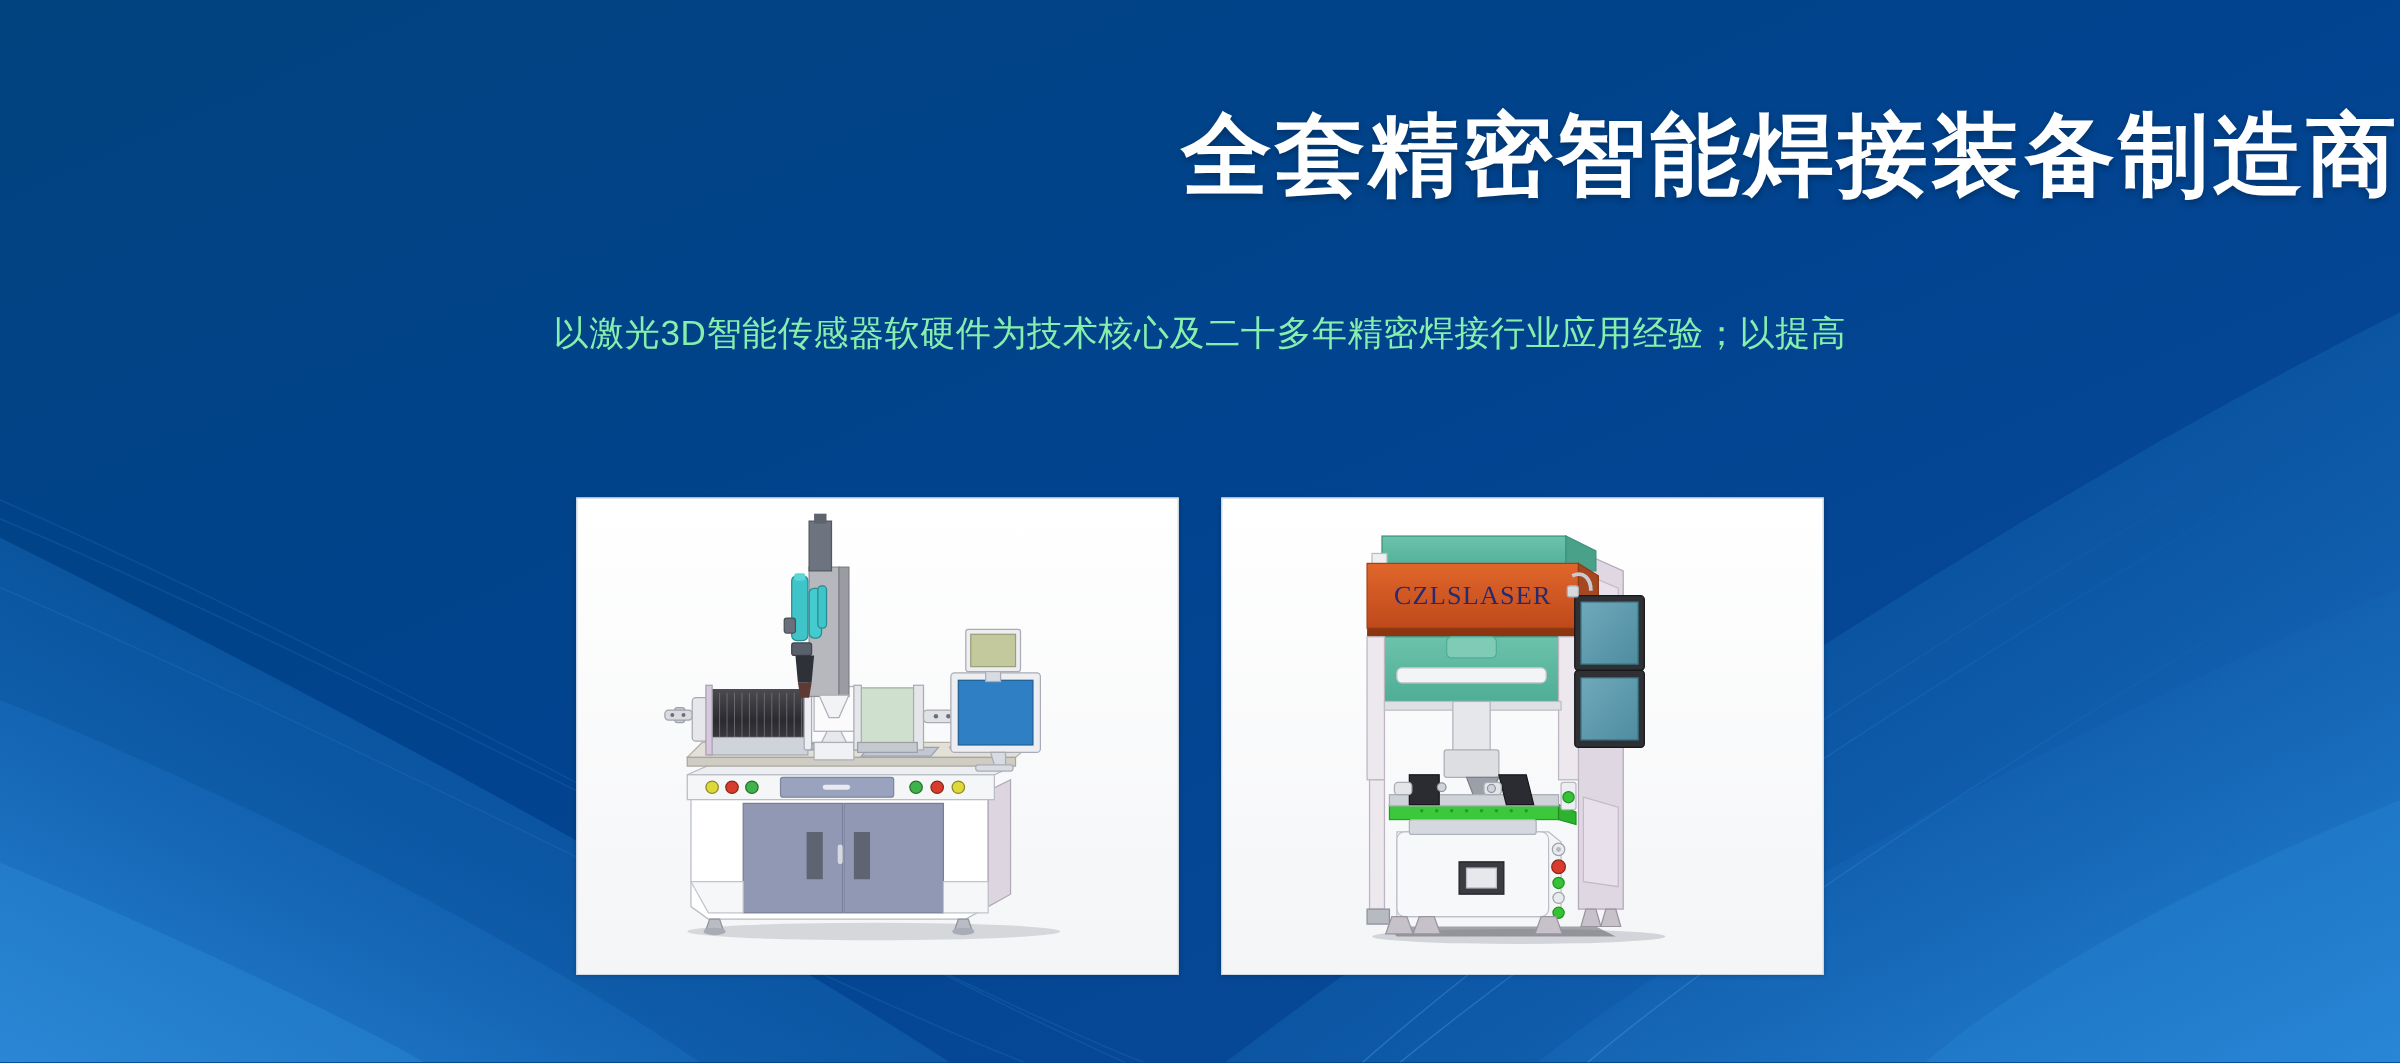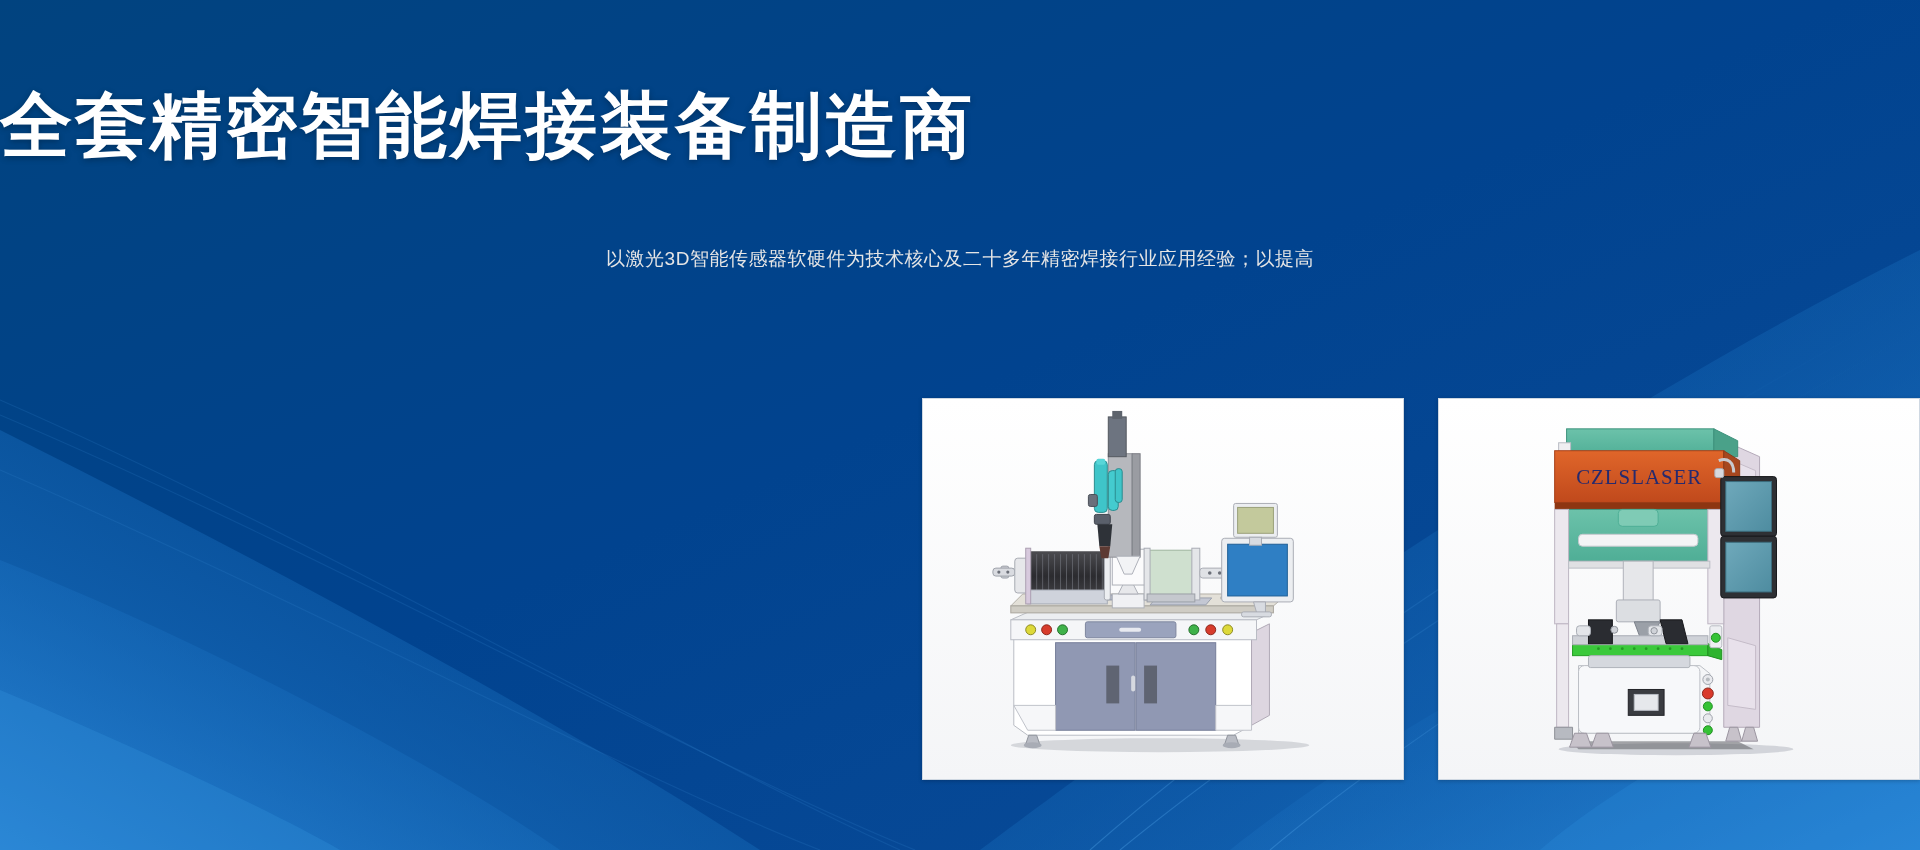--- a/index.html
+++ b/index.html
@@ -39,53 +39,53 @@
     position: absolute;
     inset: 0;
     z-index: 5;
   }
 
   .headline {
     position: absolute;
     top: 88px;
     left: 0;
     width: 1920px;
-    text-align: left;
+    text-align: right;
     color: #ffffff;
     font-size: 72px;
     line-height: 1.05;
     font-weight: 700;
     letter-spacing: 3px;
     text-shadow: 0 2px 6px rgba(0,0,0,0.28);
     white-space: nowrap;
   }
 
   .subhead {
     position: absolute;
     top: 242px;
     left: 360px;
     width: 1200px;
     text-align: center;
-    color: #e5e5e5;
-    font-size: 19px;
+    color: #86efac;
+    font-size: 28px;
     line-height: 1.75;
     letter-spacing: 0.5px;
     font-weight: 400;
   }
   .subhead .line { display: block; white-space: nowrap; }
 
   
   .cards {
     position: absolute;
     top: 398px;
     left: 0;
     width: 1920px;
     height: 390px;
     display: flex;
-    justify-content: flex-end;
+    justify-content: center;
     gap: 34px;
   }
 
   .card {
     width: 482px;
     height: 382px;
     background: #ffffff;
     border: 1px solid #cfd8e2;
     position: relative;
     overflow: hidden;

